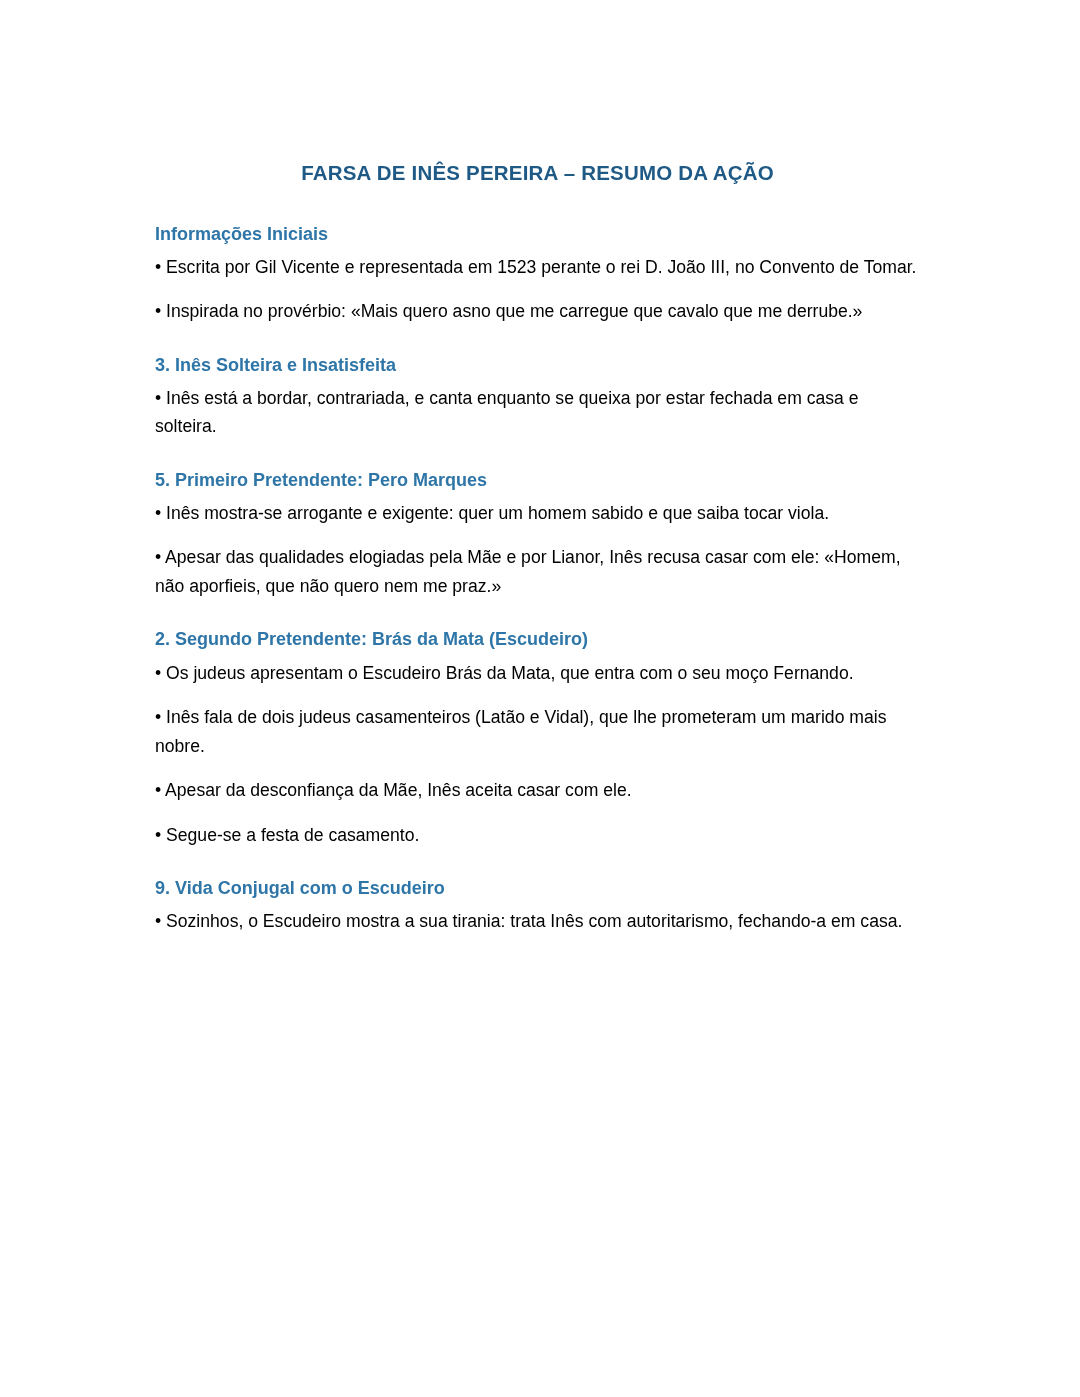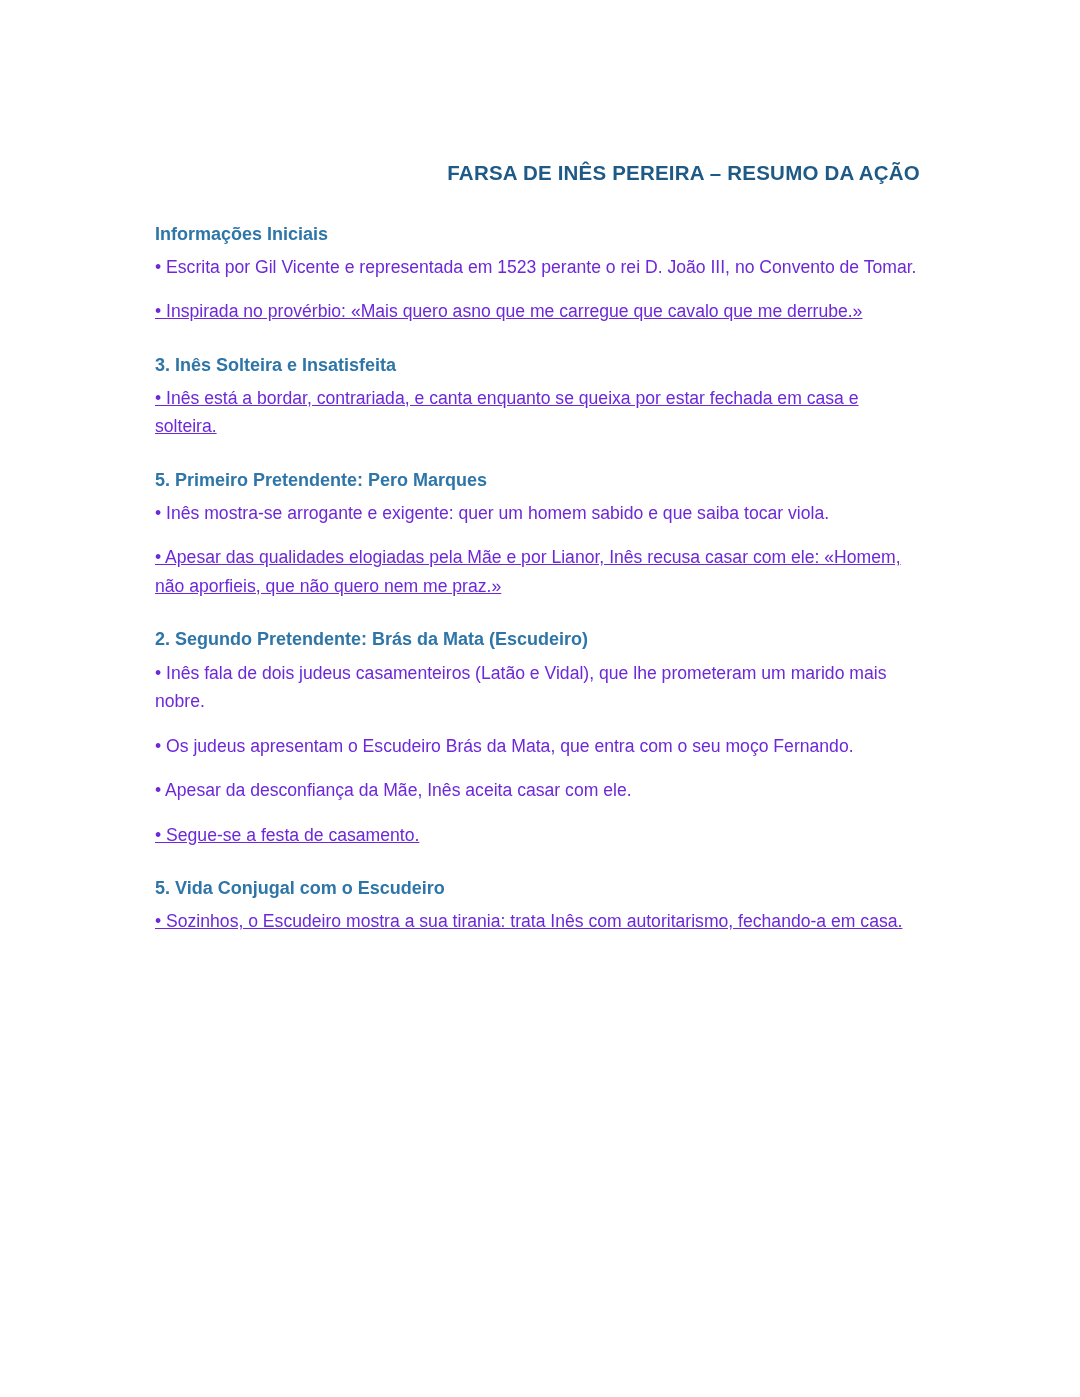--- a/index.html
+++ b/index.html
@@ -16,21 +16,21 @@
   }
   .page {
     position: relative;
     width: 1080px;
     height: 1397px;
     box-sizing: border-box;
     padding: 160px 160px 60px 155px;
     background: #ffffff;
   }
   .doc-title {
-    text-align: right;
+    text-align: center;
     font-size: 20.5px;
     font-weight: bold;
     color: #1f5a87;
     letter-spacing: 0.2px;
     margin: 0 0 34px 0;
     line-height: 1.3;
   }
   .section {
     margin: 0;
   }
@@ -40,28 +40,27 @@
     color: #2e75a8;
     margin: 12px 0 6px 0;
     line-height: 1.45;
   }
   .section + .section .section-heading {
     margin-top: 26px;
   }
   .bullet {
     font-size: 17.6px;
     line-height: 1.62;
-    color: #6d28d9;
+    color: #000000;
     margin: 0 0 16px 0;
     text-indent: 0;
     max-width: 775px;
   }
   .bullet:last-child {
     margin-bottom: 0;
-    text-decoration: underline;
   }
   .section-body > .bullet:first-child {
     margin-top: 0;
   }
 </style>
 </head>
 <body>
 
 <div class="page">
 
@@ -86,27 +85,27 @@
     <div class="section-heading">5. Primeiro Pretendente: Pero Marques</div>
     <div class="section-body">
       <p class="bullet">• Inês mostra-se arrogante e exigente: quer um homem sabido e que saiba tocar viola.</p>
       <p class="bullet">• Apesar das qualidades elogiadas pela Mãe e por Lianor, Inês recusa casar com ele: «Homem, não aporfieis, que não quero nem me praz.»</p>
     </div>
   </div>
 
   <div class="section">
     <div class="section-heading">2. Segundo Pretendente: Brás da Mata (Escudeiro)</div>
     <div class="section-body">
+      <p class="bullet">• Os judeus apresentam o Escudeiro Brás da Mata, que entra com o seu moço Fernando.</p>
       <p class="bullet">• Inês fala de dois judeus casamenteiros (Latão e Vidal), que lhe prometeram um marido mais nobre.</p>
-      <p class="bullet">• Os judeus apresentam o Escudeiro Brás da Mata, que entra com o seu moço Fernando.</p>
       <p class="bullet">• Apesar da desconfiança da Mãe, Inês aceita casar com ele.</p>
       <p class="bullet">• Segue-se a festa de casamento.</p>
     </div>
   </div>
 
   <div class="section">
-    <div class="section-heading">5. Vida Conjugal com o Escudeiro</div>
+    <div class="section-heading">9. Vida Conjugal com o Escudeiro</div>
     <div class="section-body">
       <p class="bullet">• Sozinhos, o Escudeiro mostra a sua tirania: trata Inês com autoritarismo, fechando-a em casa.</p>
     </div>
   </div>
 
 </div>
 
 </body></html>

